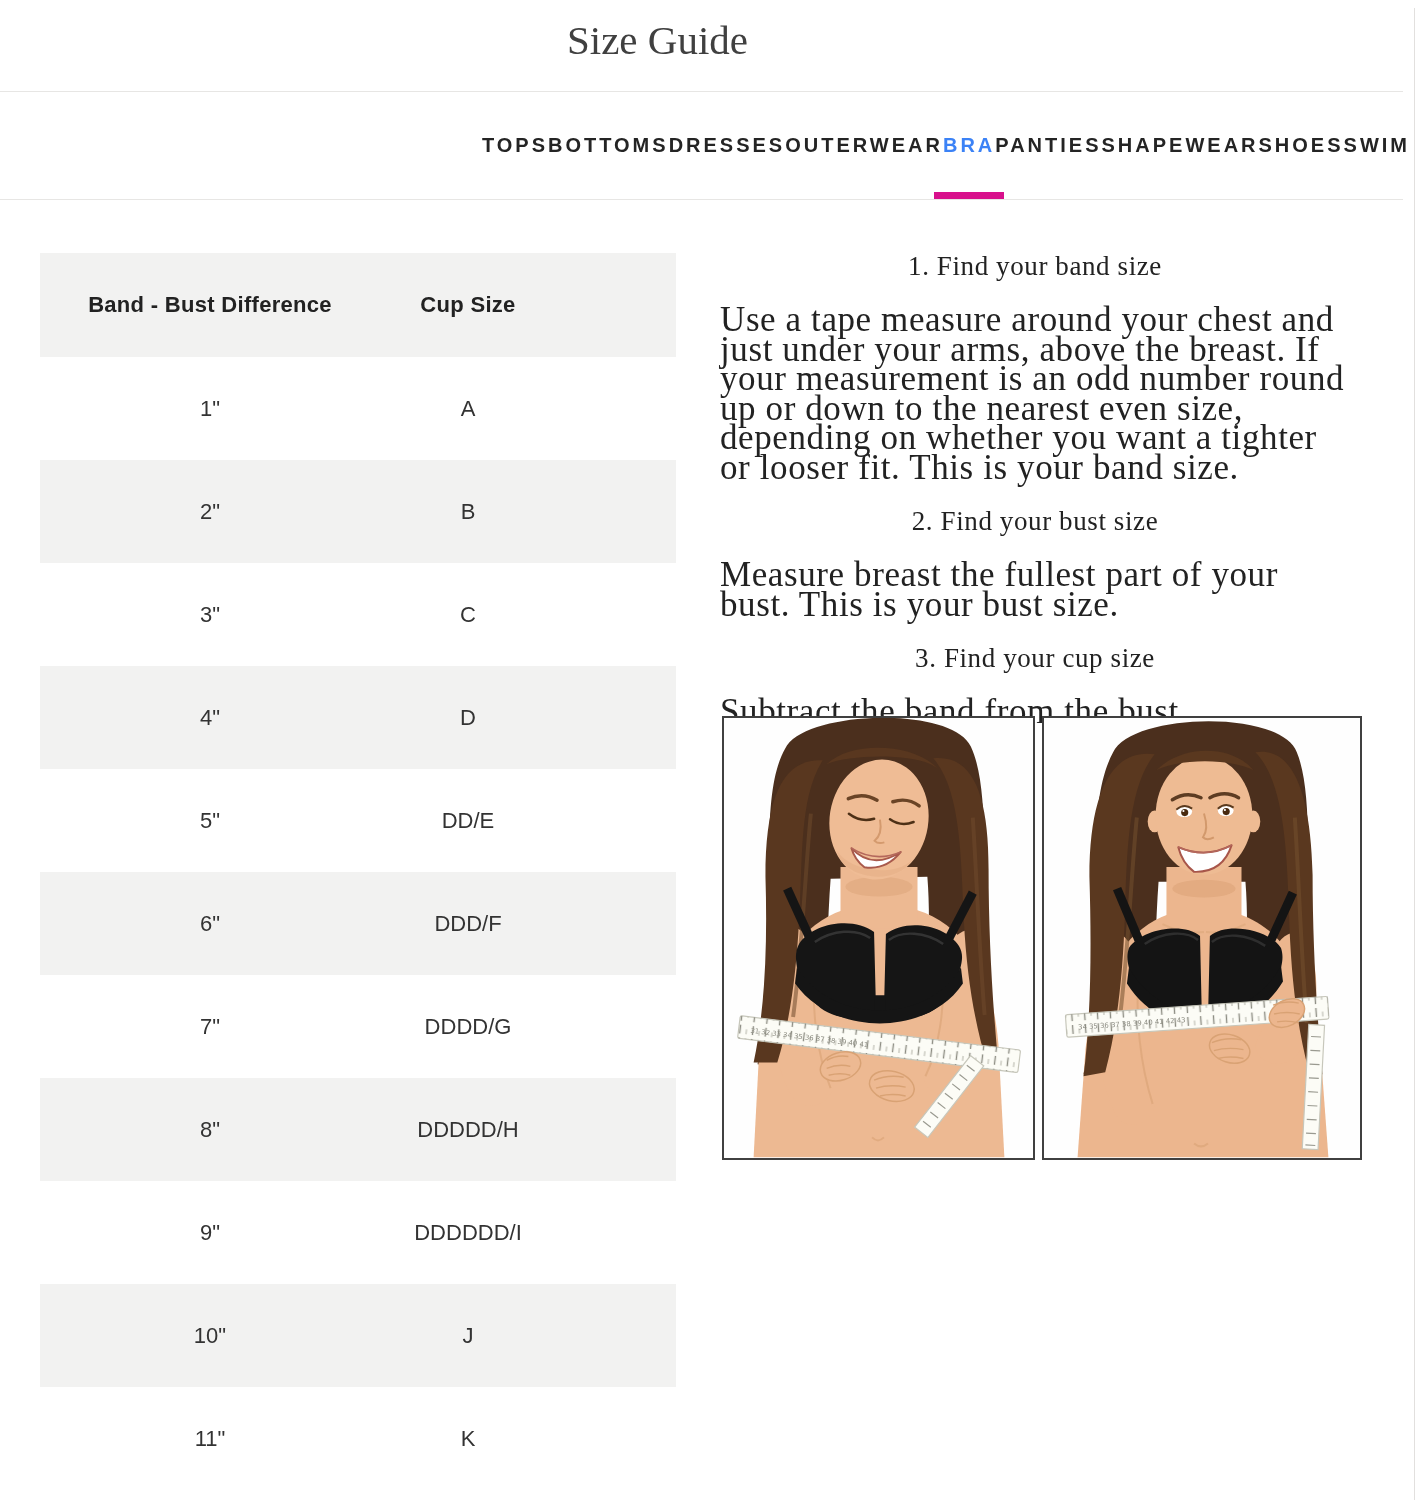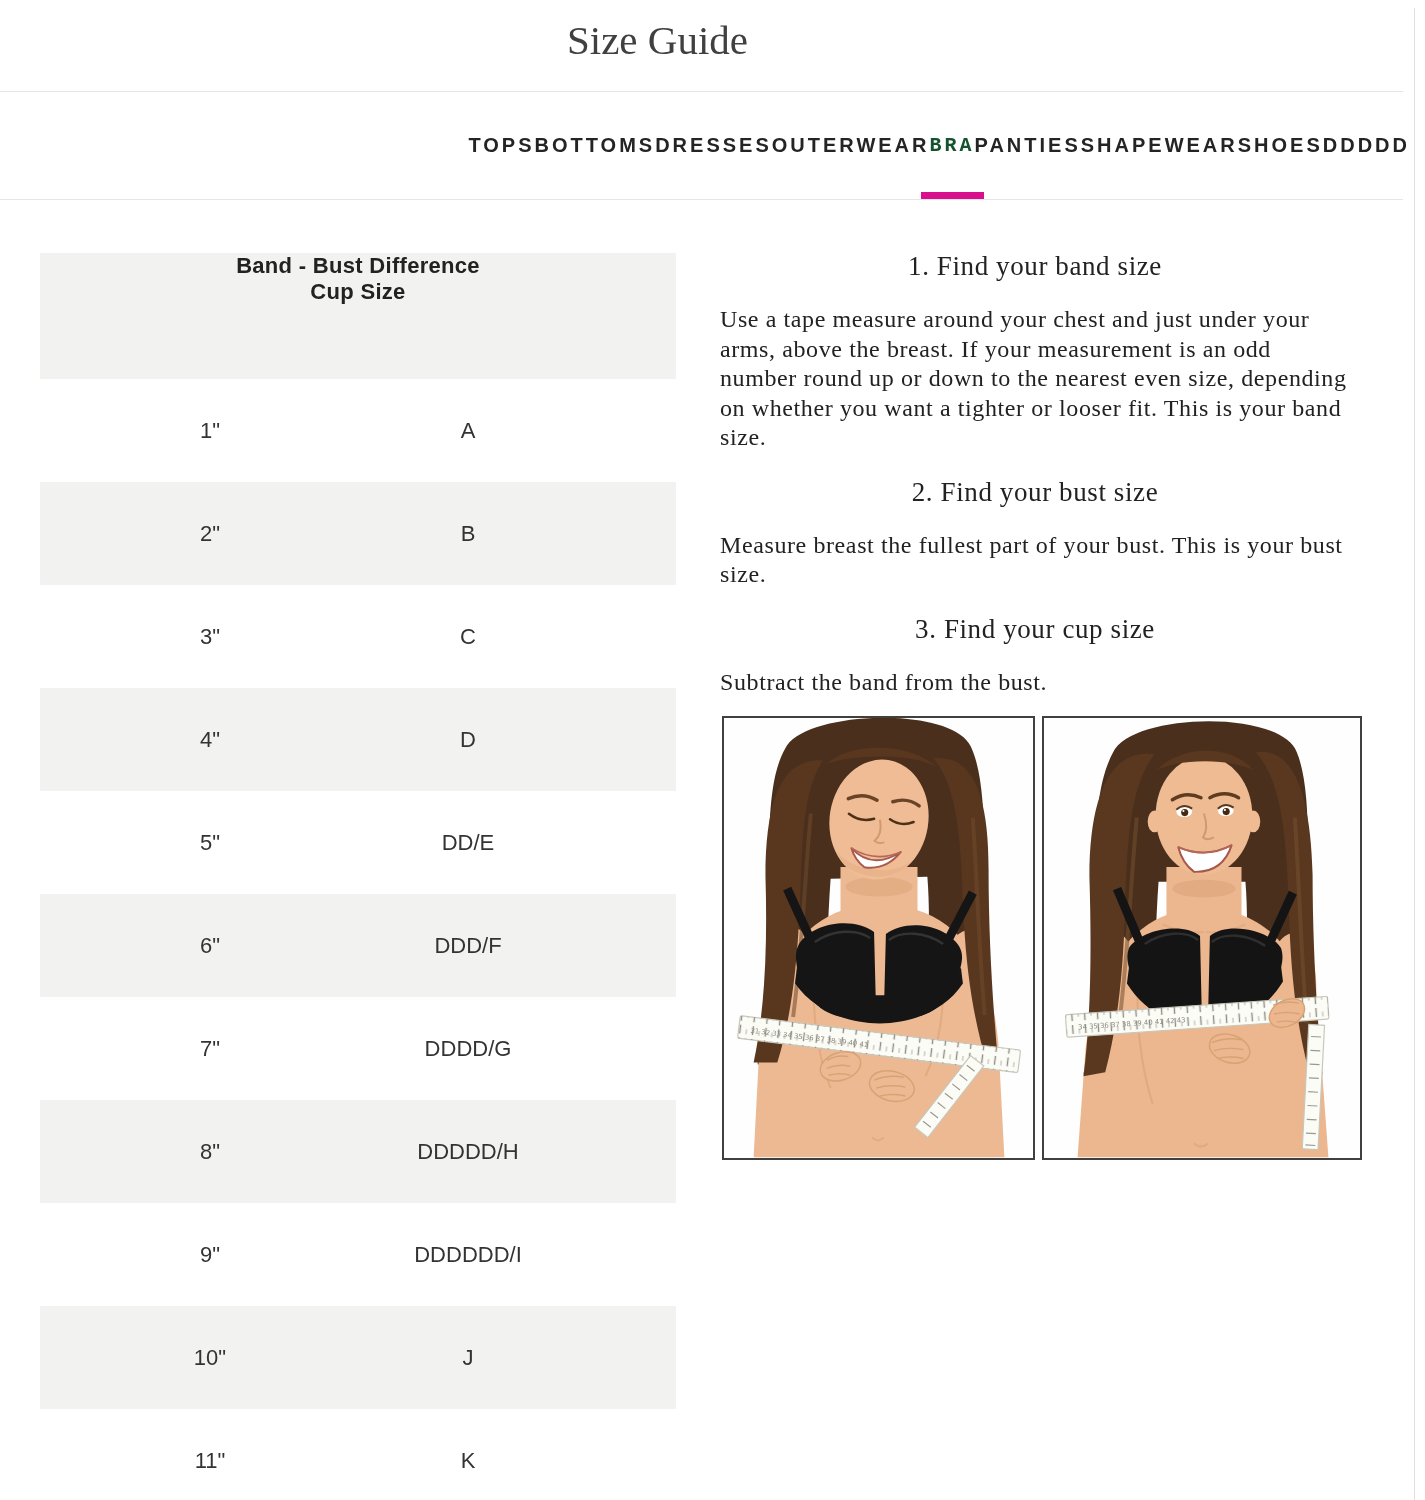--- a/index.html
+++ b/index.html
@@ -11,34 +11,34 @@
   
   .divider{position:absolute;left:0;width:1403px;height:1px;background:#e7e6e4;}
   .d1{top:91px}
   .d2{top:199px}
   .edge-line{position:absolute;top:8px;left:1414px;width:1px;height:1492px;background:#e2e0de;}
   
   .tabs{position:absolute;top:92px;left:8px;width:1402px;height:107px;display:flex;
         justify-content:flex-end;align-items:stretch;}
   .tab{display:flex;align-items:center;font-size:20px;font-weight:700;letter-spacing:3px;
         color:#242424;position:relative;cursor:pointer;white-space:nowrap;}
-  .tab.active{color:#14532d;font-family:Liberation Mono, monospace;}
+  .tab.active{color:#3b82f6;}
   .tab.active::after{content:"";position:absolute;left:-9px;right:-9px;bottom:0;height:7px;background:#d8108c;}
   
   .size-table{position:absolute;left:40px;top:253px;width:636px;font-size:22px;color:#333;}
   .t-row{display:flex;align-items:center;height:103px;}
-  .t-row.header{height:126px;font-weight:700;color:#222;letter-spacing:.3px;flex-direction:column;}
+  .t-row.header{height:104px;font-weight:700;color:#222;letter-spacing:.3px;}
   .size-table .t-row:nth-child(odd){background:#f2f2f1;}
   .cell1{width:340px;text-align:center;}
   .cell2{width:176px;text-align:center;}
   
   .instructions{position:absolute;left:720px;top:251px;width:630px;
         font-family:"Liberation Serif",serif;color:#222;letter-spacing:.6px;}
   .step-h{font-size:27px;font-weight:400;line-height:30px;margin:0 0 24px;text-align:center;}
-  .step-p{font-size:24px;line-height:29.5px;margin:0 0 24px;}
+  .step-p{font-size:35px;line-height:29.5px;margin:0 0 24px;}
   
   .photos{position:absolute;left:722px;top:716px;display:flex;gap:7px;}
   .photo{margin:0;border:2px solid #404040;background:#fff;overflow:hidden;}
   .photo.left{width:309px;height:440px;}
   .photo.right{width:316px;height:440px;}
   .photo svg{display:block;width:100%;height:100%;}
 </style>
 </head>
 <body>
 
@@ -49,21 +49,21 @@
 
   <nav class="tabs">
     <div class="tab">TOPS</div>
     <div class="tab">BOTTOMS</div>
     <div class="tab">DRESSES</div>
     <div class="tab">OUTERWEAR</div>
     <div class="tab active">BRA</div>
     <div class="tab">PANTIES</div>
     <div class="tab">SHAPEWEAR</div>
     <div class="tab">SHOES</div>
-    <div class="tab">DDDDD</div>
+    <div class="tab">SWIM</div>
   </nav>
   <div class="divider d2"></div>
   <div class="edge-line"></div>
 
   <section class="size-table">
     <div class="t-row header">
       <div class="cell1">Band - Bust Difference</div>
       <div class="cell2">Cup Size</div>
     </div>
     <div class="t-row">

